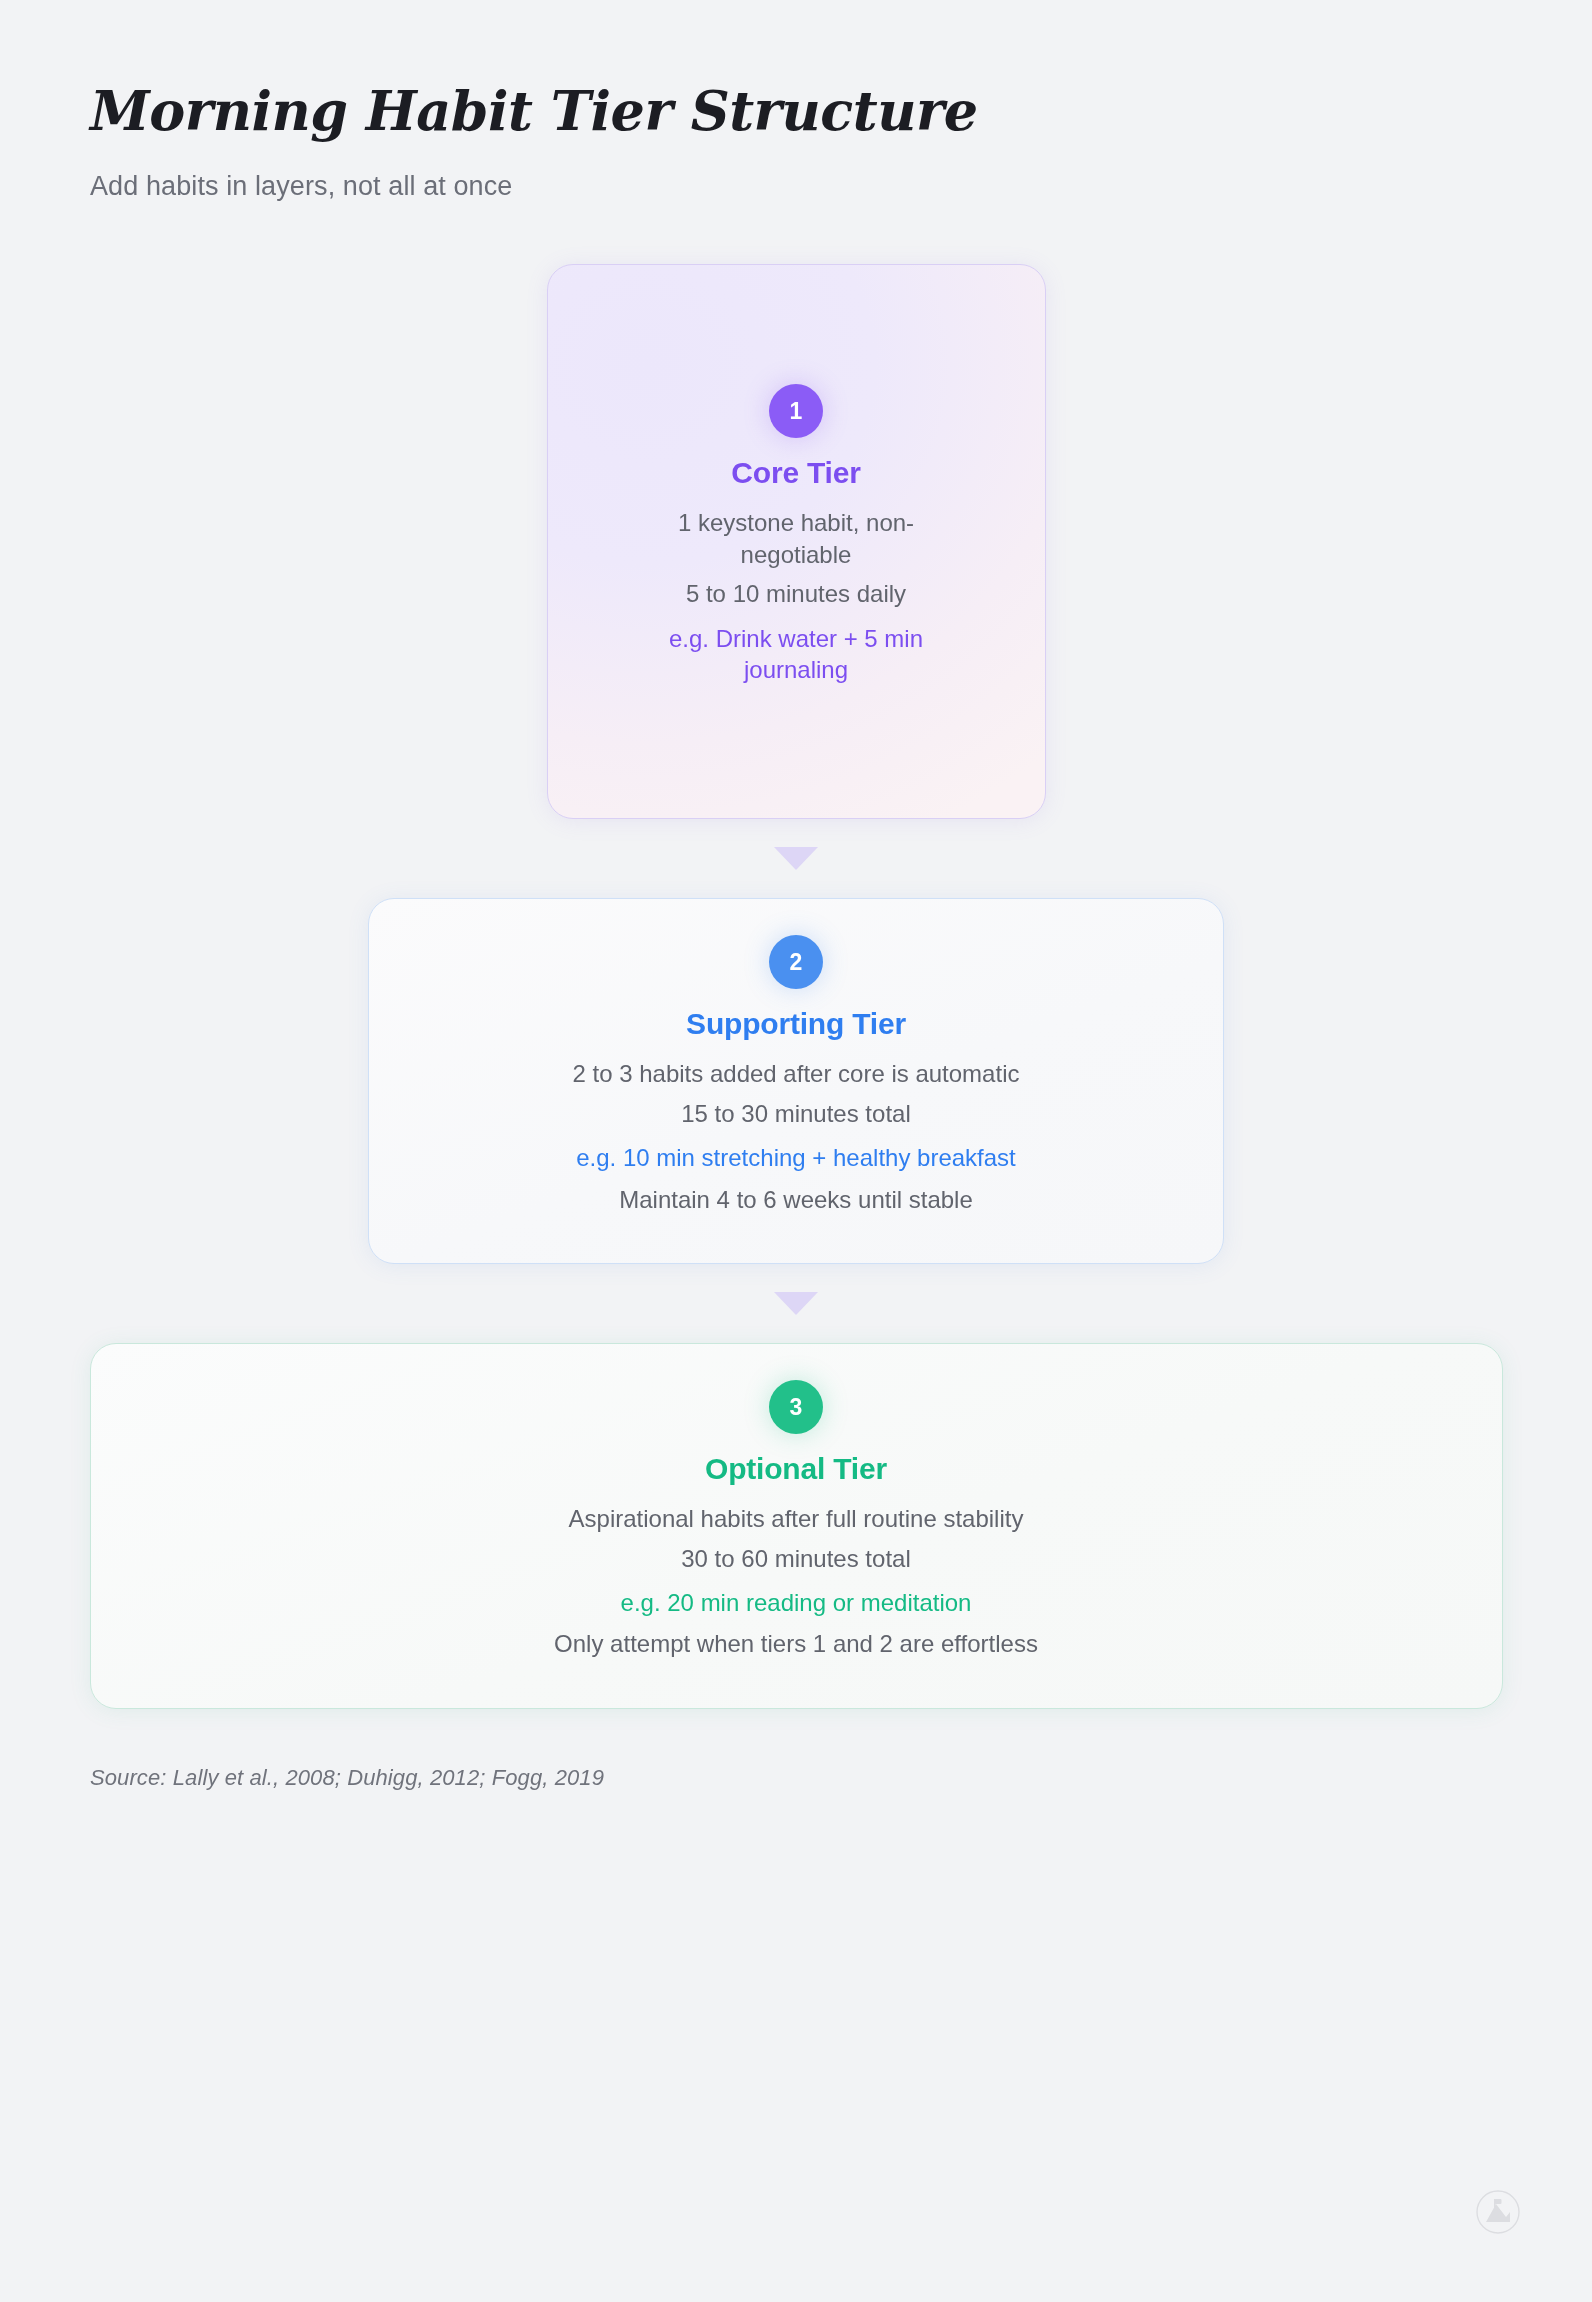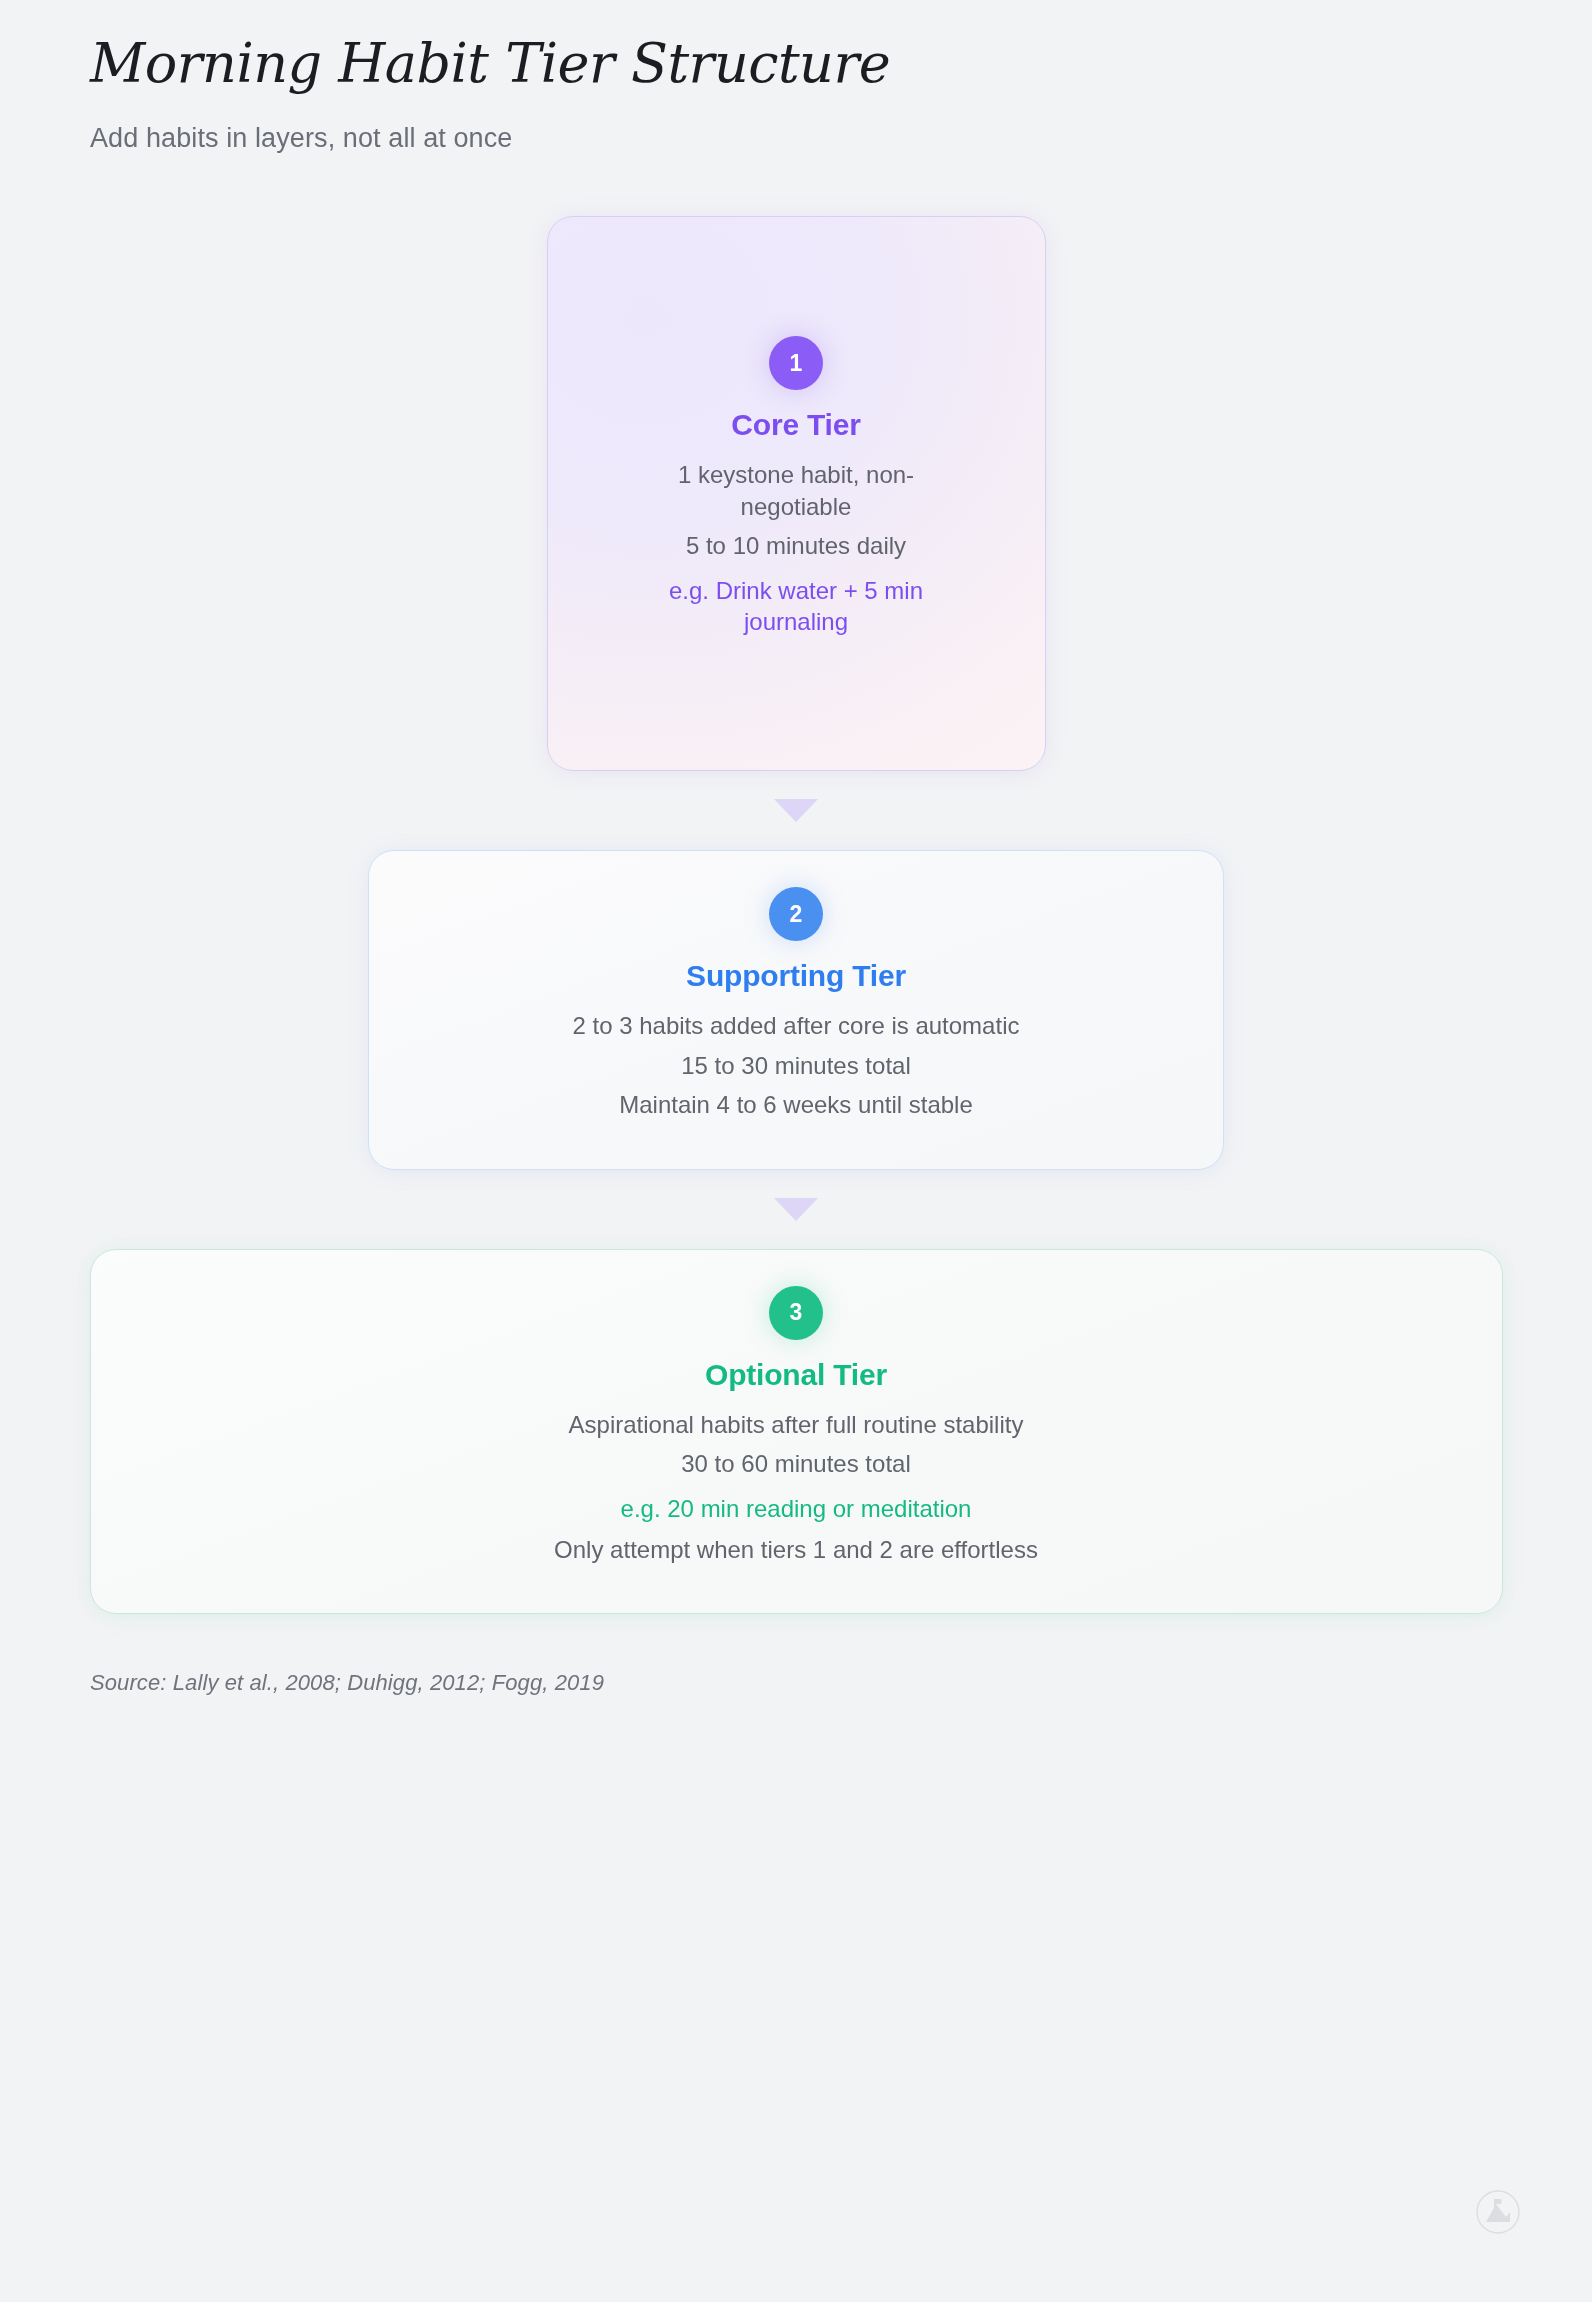--- a/index.html
+++ b/index.html
@@ -17,26 +17,26 @@
     position: relative;
     width: 1592px;
     height: 2302px;
     padding: 0 90px;
   }
 
   
   .title {
     font-family: "DejaVu Serif", serif;
     font-style: italic;
-    font-weight: 400;
+    font-weight: 700;
     font-size: 54px;
     line-height: 1.1;
     color: #1c1d23;
     letter-spacing: -0.5px;
-    padding-top: 34px;
+    padding-top: 82px;
   }
 
   .subtitle {
     font-size: 27px;
     color: #6b6e78;
     font-weight: 400;
     margin-top: 30px;
     letter-spacing: 0.1px;
   }
 
@@ -179,20 +179,21 @@
       <div class="line example ex-1">e.g. Drink water + 5 min journaling</div>
     </div>
 
     <div class="connector"></div>
 
     <div class="card card-2">
       <div class="badge badge-2">2</div>
       <div class="card-title title-2">Supporting Tier</div>
       <div class="line">2 to 3 habits added after core is automatic</div>
       <div class="line">15 to 30 minutes total</div>
+      <div class="line example ex-2">e.g. 10 min stretching + healthy breakfast</div>
       <div class="line">Maintain 4 to 6 weeks until stable</div>
     </div>
 
     <div class="connector"></div>
 
     <div class="card card-3">
       <div class="badge badge-3">3</div>
       <div class="card-title title-3">Optional Tier</div>
       <div class="line">Aspirational habits after full routine stability</div>
       <div class="line">30 to 60 minutes total</div>

